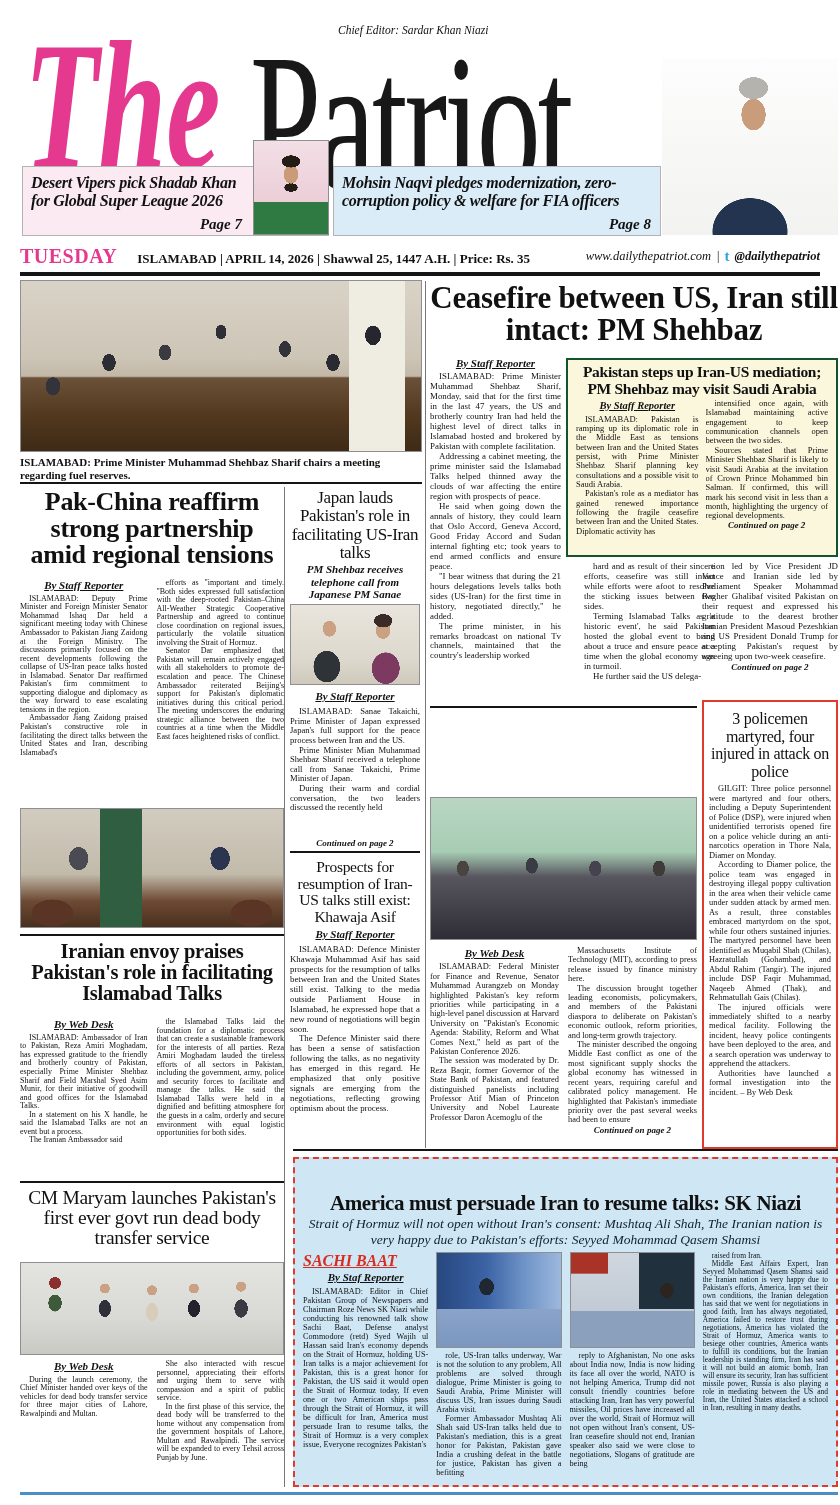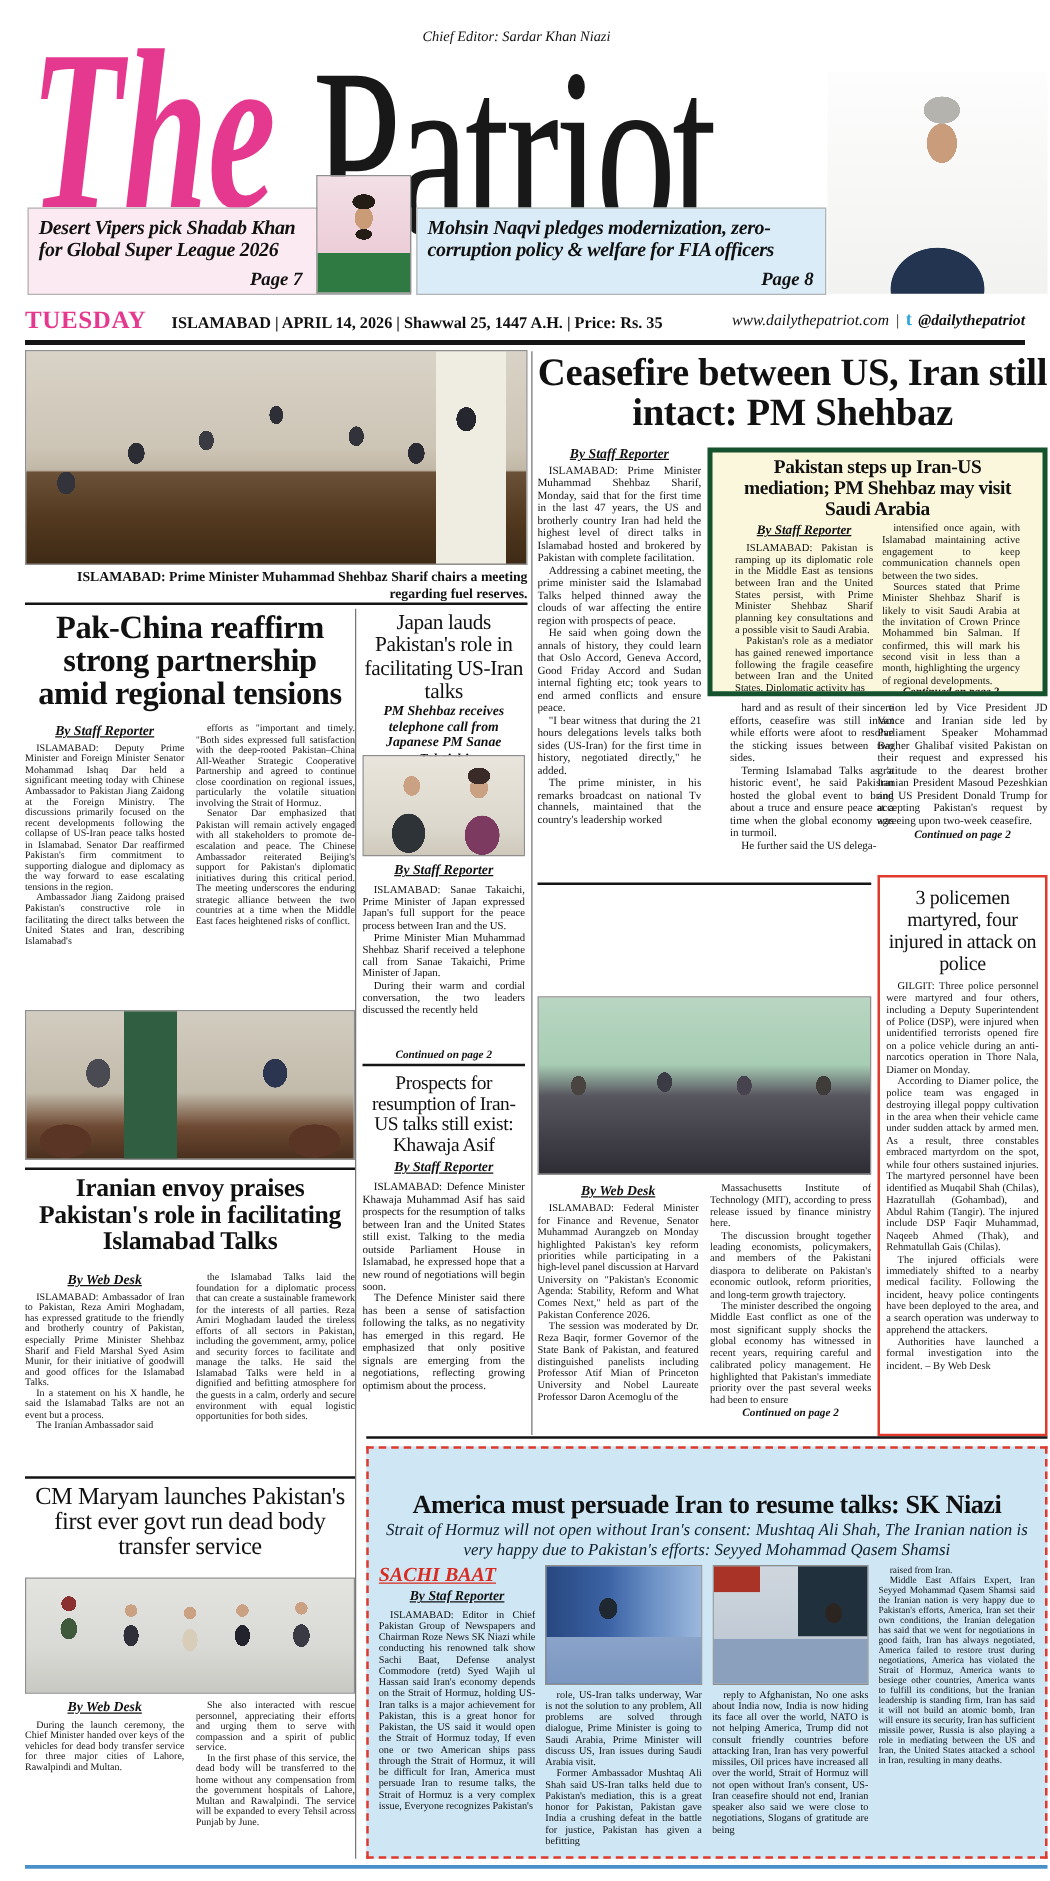--- a/index.html
+++ b/index.html
@@ -8,21 +8,21 @@
   .hr{position:absolute;background:#151515;height:2px;}
   .vr{position:absolute;background:#777;width:1px;}
   .photo{border:1px solid #8f8f8f;box-sizing:border-box;}
   .hl{font-weight:bold;text-align:center;line-height:1.02;letter-spacing:-0.3px;}
   .byline{font-weight:bold;font-style:italic;text-decoration:underline;text-align:center;font-size:11px;margin:1px 0 3px;}
   .body{text-align:justify;}
   .body p{margin:0;text-indent:9px;}
   .cols{display:flex;gap:9px;}
   .col{flex:1;overflow:hidden;}
   .continued{font-weight:bold;font-style:italic;text-align:center;font-size:9px;}
-  .caption{font-weight:bold;text-align:right;}
+  .caption{font-weight:bold;}
 
   
   #chief-editor{left:338px;top:24px;width:320px;font-size:11.5px;font-style:italic;}
   #m-the{left:24px;top:14px;font-size:122px;line-height:1;font-style:italic;font-weight:bold;color:#e5398f;transform:scaleY(1.5);transform-origin:top left;}
   #m-patriot{left:250px;top:26px;font-size:128px;line-height:1;color:#181818;letter-spacing:-3px;transform:scaleY(1.5);transform-origin:top left;}
   #naqvi-photo{left:662px;top:58px;width:176px;height:177px;border:none;}
   .teaser{position:absolute;top:166px;height:70px;border:1px solid #b3b3b3;box-sizing:border-box;}
   #teaser-left{left:22px;width:307px;background:#fbeaf1;}
   #teaser-right{left:333px;width:328px;background:#d9ecf7;}
   .tz-text{font-weight:bold;font-style:italic;font-size:16px;line-height:1.12;padding:7px 6px 0 8px;letter-spacing:-0.3px;}
@@ -61,21 +61,21 @@
   #jp-by{left:290px;top:689px;width:130px;}
   #jp-body{left:290px;top:707px;width:130px;height:130px;font-size:8.6px;line-height:1.12;overflow:hidden;}
   #jp-cont{left:290px;top:838px;width:130px;}
   #hr-jp{left:290px;top:851px;width:130px;}
   #pr-hl{left:290px;top:859px;width:130px;font-size:15.5px;font-weight:normal;line-height:1.08;}
   #pr-by{left:290px;top:927px;width:130px;}
   #pr-body{left:290px;top:945px;width:130px;height:188px;font-size:8.8px;line-height:1.13;overflow:hidden;}
   
   #cf-hl{left:430px;top:282px;width:408px;font-size:31px;}
   #cf-col1{left:430px;top:356px;width:131px;height:346px;font-size:8.9px;line-height:1.12;overflow:hidden;}
-  #mbox{left:566px;top:358px;width:272px;height:199px;background:#fbf7dd;border:4px solid #14532d;box-sizing:border-box;padding:3px 18px;overflow:hidden;}
+  #mbox{left:566px;top:358px;width:272px;height:199px;background:#fbf7dd;border:2px solid #14532d;box-sizing:border-box;padding:3px 8px;overflow:hidden;}
   #mbox .hl{font-size:15.5px;line-height:1.1;}
   #mbox .cols{gap:7px;margin-top:2px;font-size:8.5px;line-height:1.1;}
   #mbox .byline{font-size:10.5px;}
   #cf-col2{left:584px;top:562px;width:131px;height:141px;font-size:8.9px;line-height:1.12;overflow:hidden;}
   #cf-col3{left:702px;top:562px;width:136px;height:141px;font-size:8.9px;line-height:1.12;overflow:hidden;}
   #hr-cf{left:430px;top:706px;width:267px;}
   #az-hl{left:430px;top:712px;width:267px;font-size:25px;}
   #az-photo{left:430px;top:797px;width:267px;height:143px;}
   #az-cols{left:430px;top:946px;width:267px;height:200px;font-size:8.4px;line-height:1.12;}
   #police-box{left:702px;top:700px;width:136px;height:449px;border:2px solid #e03a2c;box-sizing:border-box;padding:8px 5px;overflow:hidden;background:#fff;}

